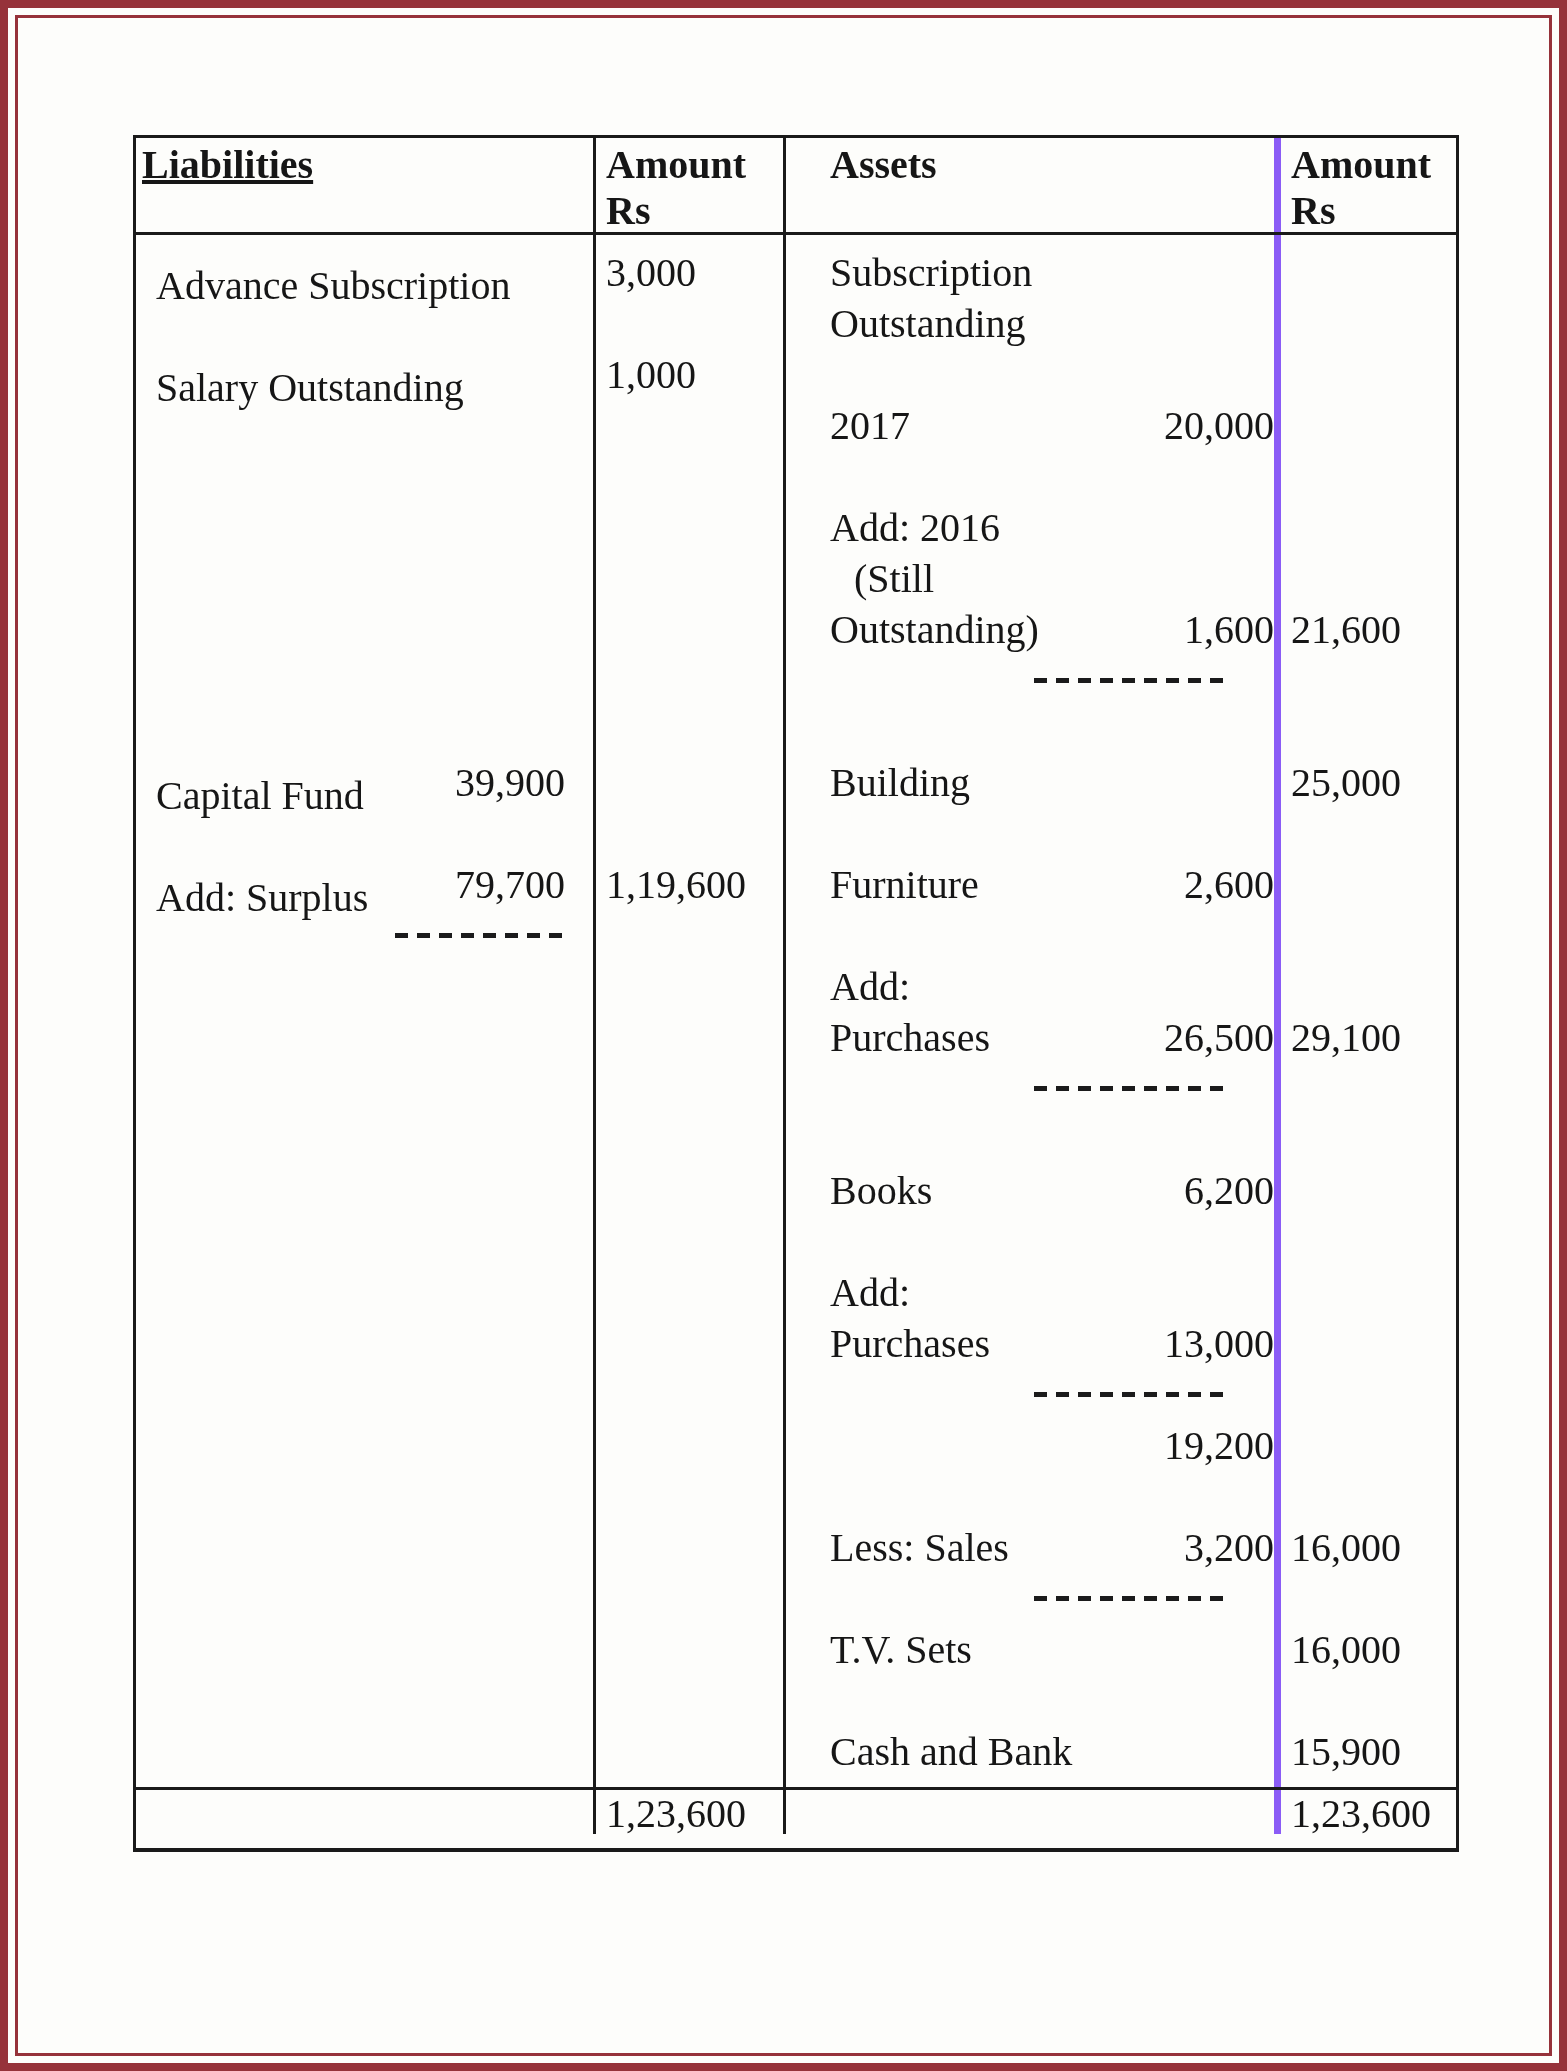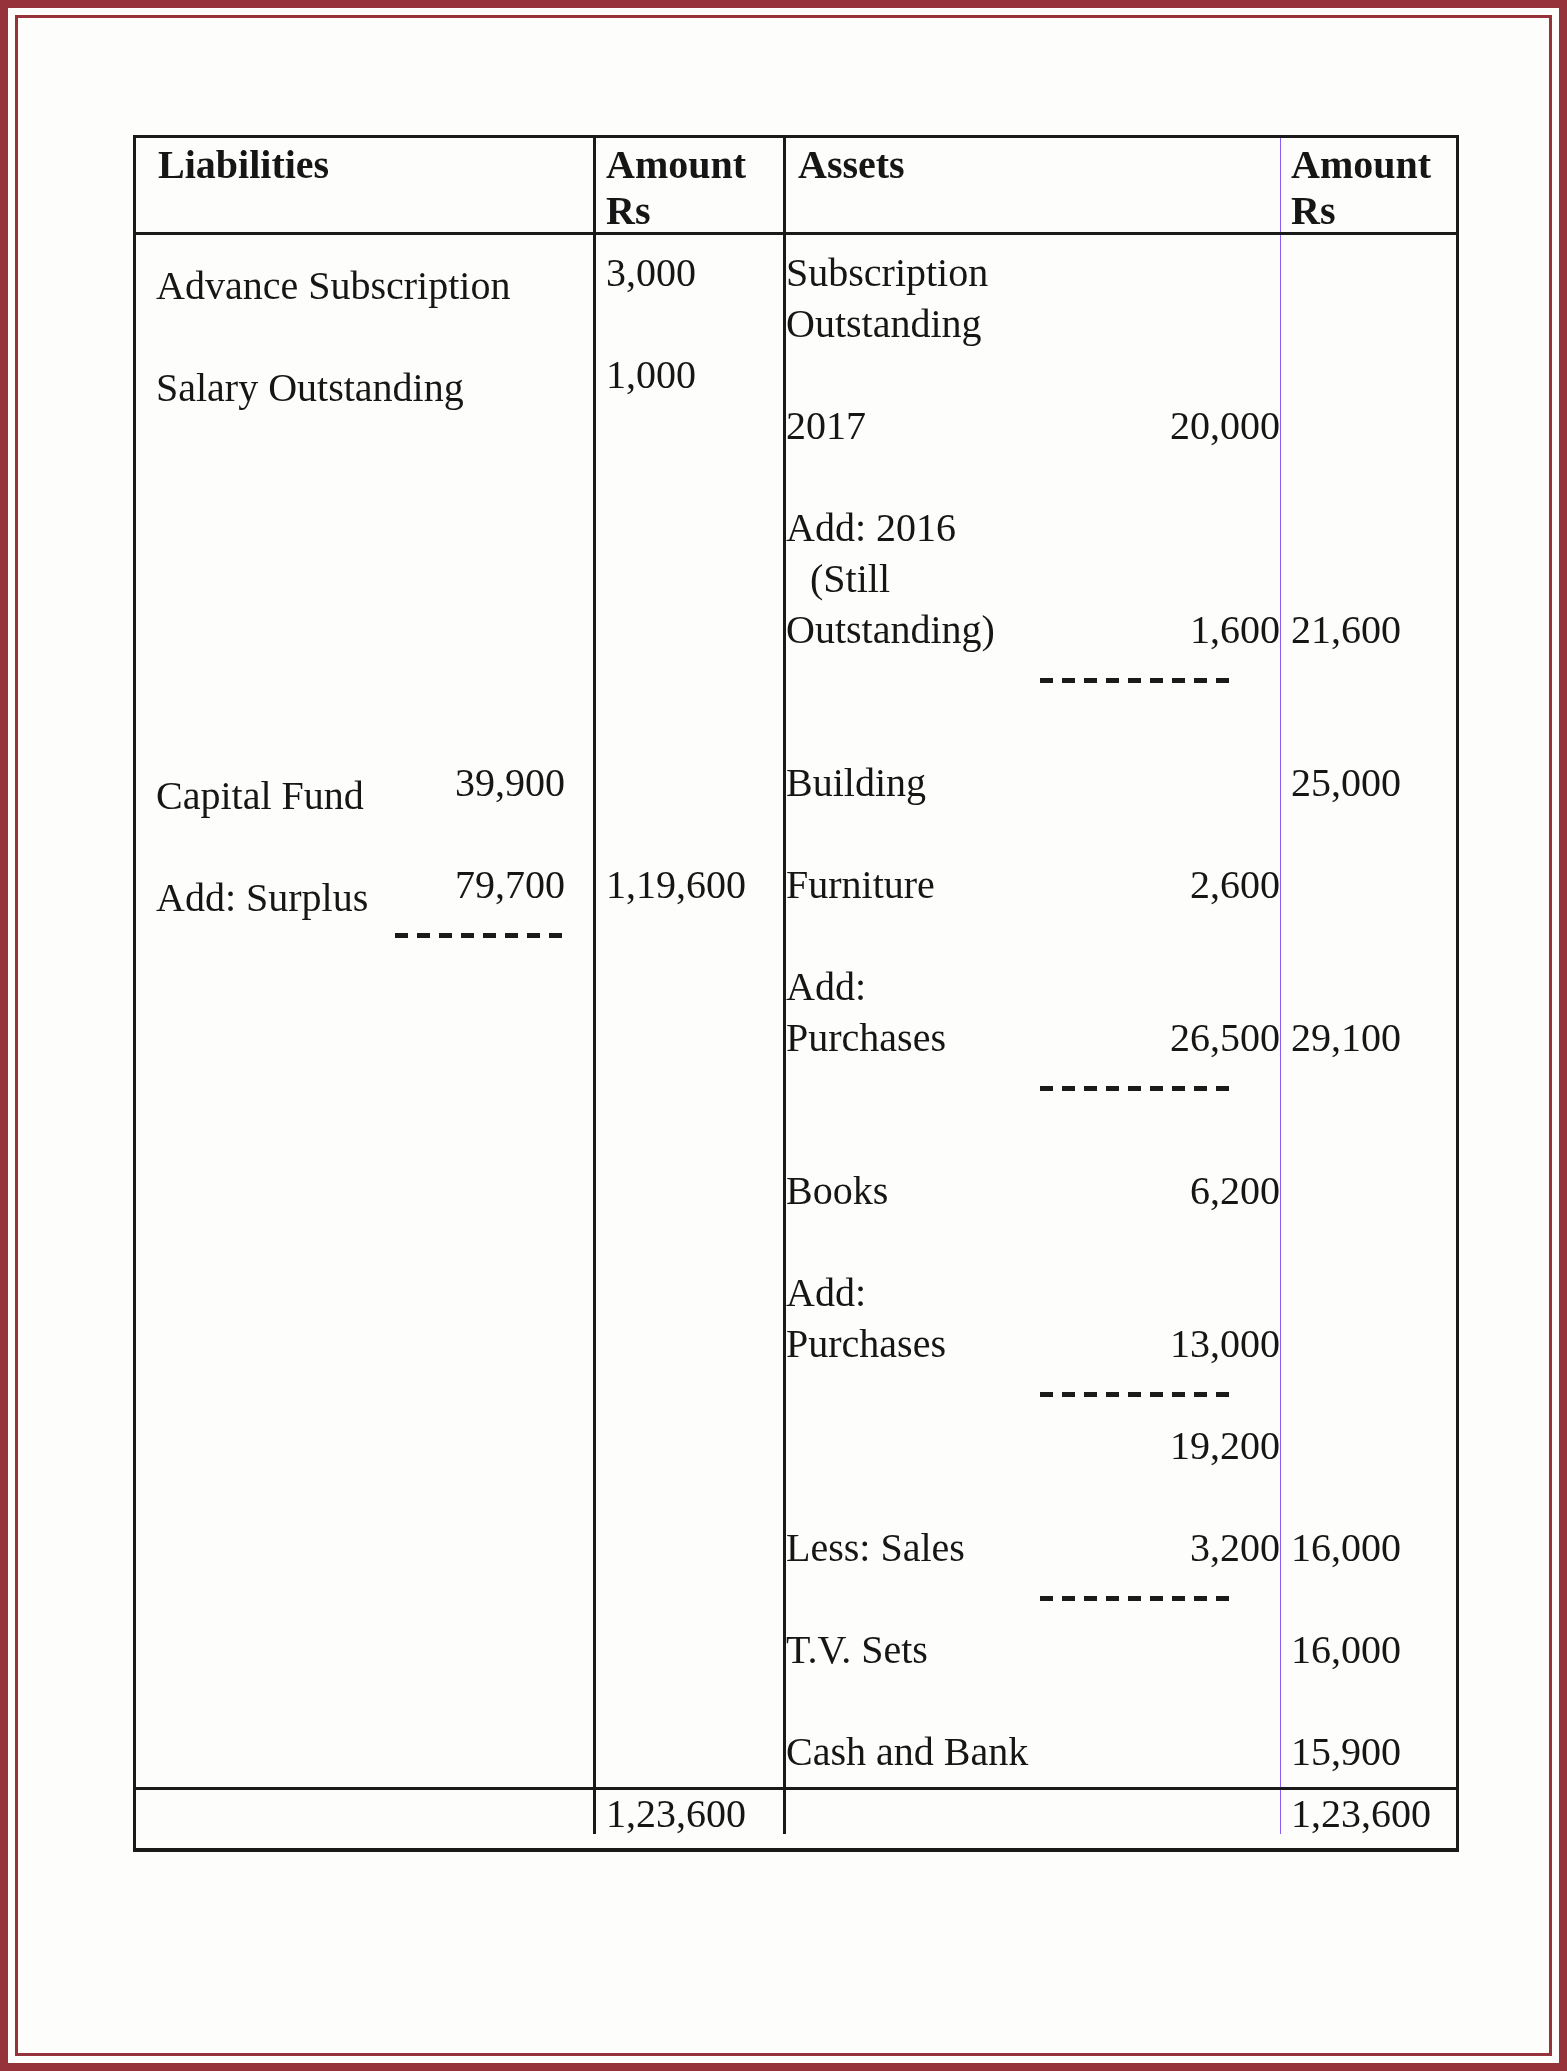--- a/index.html
+++ b/index.html
@@ -15,28 +15,28 @@
 
   
   .sheet{
     position:absolute;left:133px;top:135px;width:1320px;
     border:3px solid #1a1a1a;border-bottom-width:4px;
     font-size:40px;box-sizing:content-box;background:transparent;
   }
   .hrow{display:flex;border-bottom:3px solid #1a1a1a;height:97px;box-sizing:border-box;}
   .hcell{font-weight:bold;line-height:46px;padding-top:4px;box-sizing:border-box;}
   .hcell div{white-space:nowrap;}
-  .hc1{padding-left:22px;}
+  .hc1{padding-left:6px;text-decoration:underline;}
   .hc2{padding-left:10px;}
   .hc3{padding-left:12px;}
   .hc4{padding-left:10px;}
 
   .c1{width:460px;border-right:3px solid #1a1a1a;box-sizing:border-box;}
   .c2{width:190px;border-right:3px solid #1a1a1a;box-sizing:border-box;}
-  .c3{width:495px;border-right:1px solid #8b5cf6;box-sizing:border-box;}
+  .c3{width:495px;border-right:7px solid #8b5cf6;box-sizing:border-box;padding-left:44px;}
   .c4{width:175px;box-sizing:border-box;}
 
   .r{display:flex;}
   .r .cell{display:flex;align-items:center;height:51px;}
   .r.spacer-top .cell{height:12px;}
   .r.spacer-bot .cell{height:10px;}
 
   .pair{display:flex;justify-content:space-between;width:100%;align-items:center;}
   .c1 .lbl{margin-left:20px;white-space:nowrap;margin-top:25px;}
   .c3 .lbl{white-space:nowrap;}

